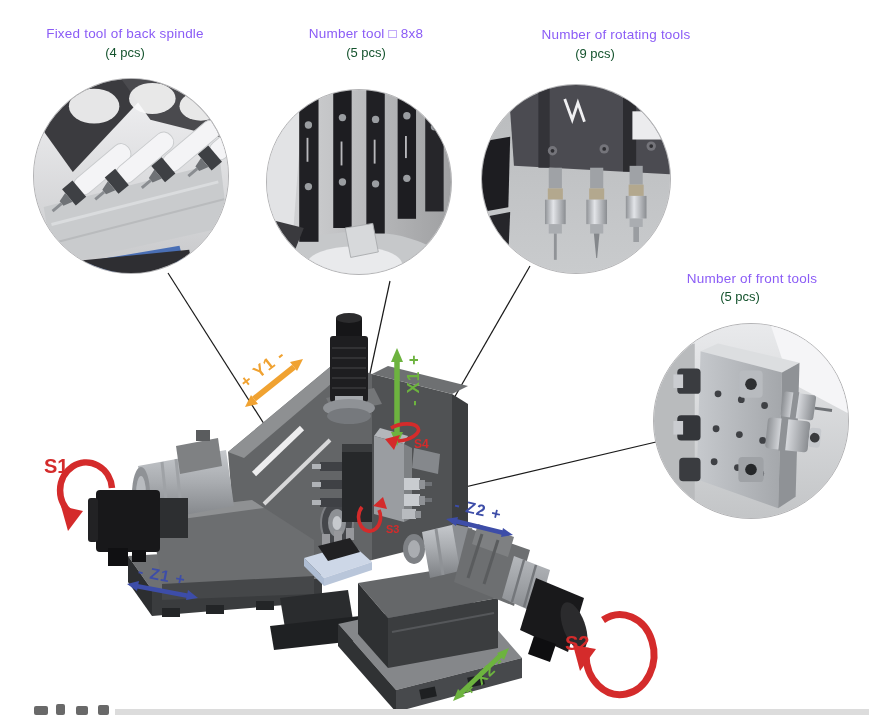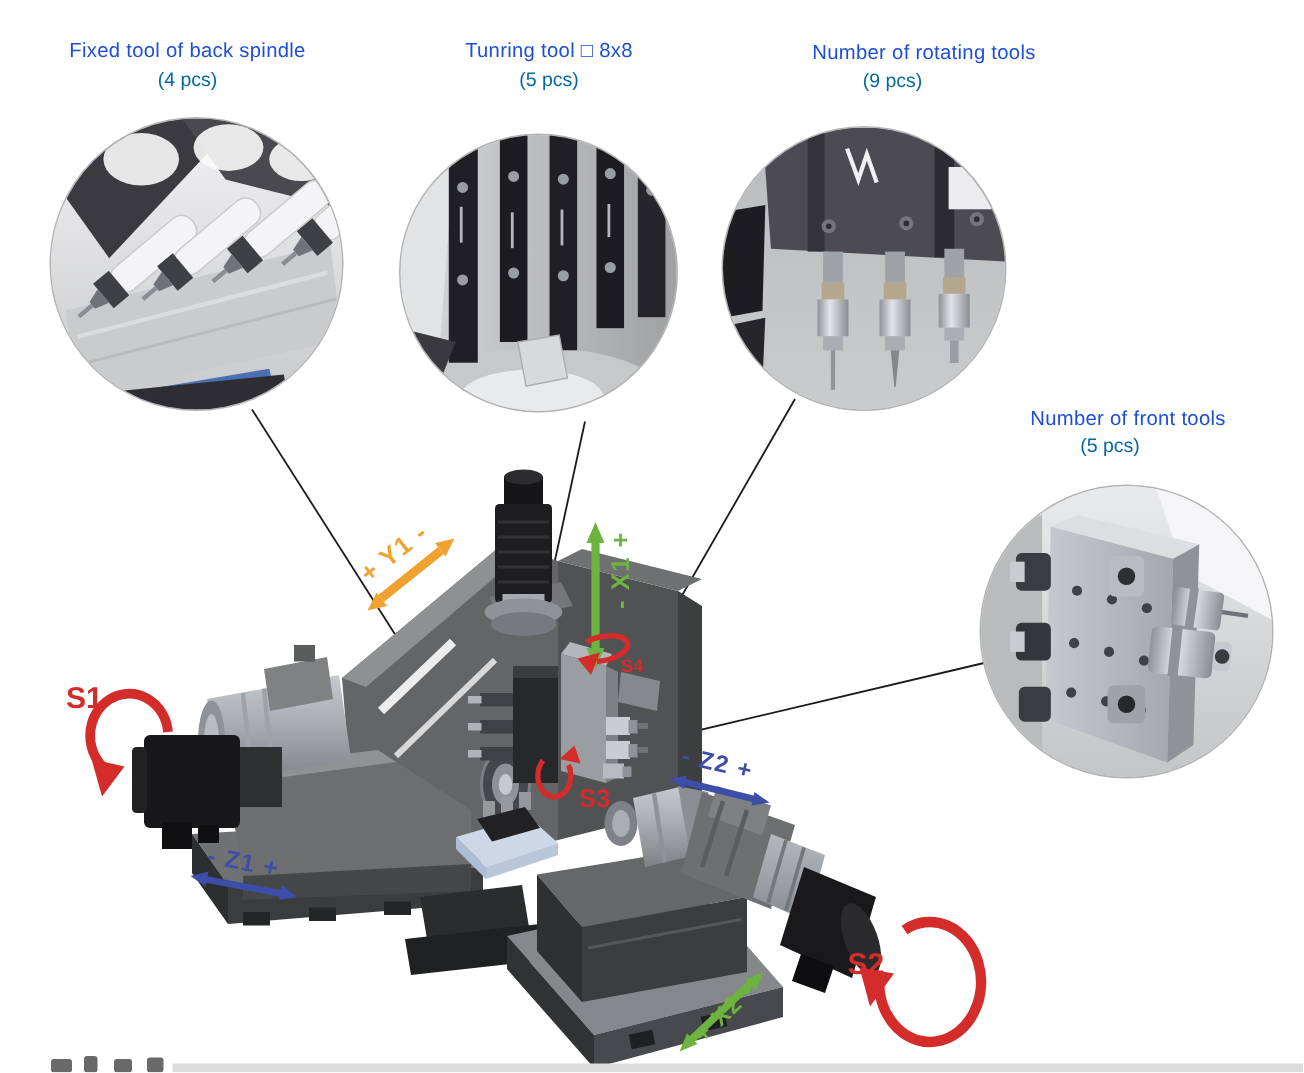--- a/index.html
+++ b/index.html
@@ -1,21 +1,21 @@
 <!DOCTYPE html>
 <html><head>
 <meta charset="utf-8">
 <style>
   html,body{margin:0;padding:0;background:#ffffff;}
   #stage{position:relative;width:869px;height:715px;background:#fff;overflow:hidden;
          font-family:"Liberation Sans",sans-serif;}
   .callout-title{position:absolute;transform:translateX(-50%);white-space:nowrap;
-                 font-size:13.5px;color:#1d4ed8;letter-spacing:.2px;}
+                 font-size:13.5px;color:#8b5cf6;letter-spacing:.2px;}
   .callout-count{position:absolute;transform:translateX(-50%);white-space:nowrap;
-                 font-size:13px;color:#0369a1;}
+                 font-size:13px;color:#14532d;}
   .circle{position:absolute;border-radius:50%;overflow:hidden;border:1px solid #b3b3b5;
           background:#dcdcde;}
   .circle svg{display:block;width:100%;height:100%;}
   .axis-label{position:absolute;font-weight:bold;white-space:nowrap;letter-spacing:1px;}
   .spindle-label{position:absolute;font-weight:bold;color:#d42b2b;white-space:nowrap;}
   #machine{position:absolute;left:0;top:0;}
   #bottom-bar{position:absolute;left:115px;top:709px;width:754px;height:6px;background:#dcdcdc;}
   .clip-mark{position:absolute;background:#4f4f4f;border-radius:2px;opacity:.85;}
 </style>
 </head>
@@ -426,21 +426,21 @@
           <rect x="-13" y="-13" width="26" height="26" rx="4" fill="#9fa2a6"></rect>
           <circle cx="0" cy="0" r="6" fill="#26282a"></circle>
         </g>
       </g>
     </svg>
   </div>
 
   <div class="callout-title" style="left:125px;top:26px;">Fixed tool of back spindle</div>
   <div class="callout-count" style="left:125px;top:45px;">(4 pcs)</div>
 
-  <div class="callout-title" style="left:366px;top:26px;">Tunring tool □ 8x8</div>
+  <div class="callout-title" style="left:366px;top:26px;">Number tool □ 8x8</div>
   <div class="callout-count" style="left:366px;top:45px;">(5 pcs)</div>
 
   <div class="callout-title" style="left:616px;top:27px;">Number of rotating tools</div>
   <div class="callout-count" style="left:595px;top:46px;">(9 pcs)</div>
 
   <div class="callout-title" style="left:752px;top:271px;">Number of front tools</div>
   <div class="callout-count" style="left:740px;top:289px;">(5 pcs)</div>
 
   <div class="axis-label" style="left:263px;top:369px;color:#f0a231;font-size:17px;
        transform:translate(-50%,-50%) rotate(-38deg);">+ Y1 -</div>
@@ -448,21 +448,21 @@
        transform:translate(-50%,-50%) rotate(-90deg);">- X1 +</div>
   <div class="axis-label" style="left:162px;top:576px;color:#3d4da8;font-size:16px;
        transform:translate(-50%,-50%) rotate(11deg);">- Z1 +</div>
   <div class="axis-label" style="left:478px;top:510px;color:#3d4da8;font-size:16px;
        transform:translate(-50%,-50%) rotate(13deg);">- Z2 +</div>
   <div class="axis-label" style="left:484px;top:676px;color:#6db33f;font-size:16px;
        transform:translate(-50%,-50%) rotate(-44deg);">+ X2 -</div>
 
   <div class="spindle-label" style="left:44px;top:455px;font-size:20px;">S1</div>
   <div class="spindle-label" style="left:565px;top:632px;font-size:20px;">S2</div>
-  <div class="spindle-label" style="left:386px;top:523px;font-size:17px;text-align:center;">S3</div>
+  <div class="spindle-label" style="left:386px;top:523px;font-size:11px;text-align:center;">S3</div>
   <div class="spindle-label" style="left:414px;top:437px;font-size:12px;">S4</div>
 
   <div class="clip-mark" style="left:34px;top:706px;width:14px;height:9px;"></div>
   <div class="clip-mark" style="left:56px;top:704px;width:9px;height:11px;"></div>
   <div class="clip-mark" style="left:76px;top:706px;width:12px;height:9px;"></div>
   <div class="clip-mark" style="left:98px;top:705px;width:11px;height:10px;"></div>
   <div id="bottom-bar"></div>
 
 </div>
 

